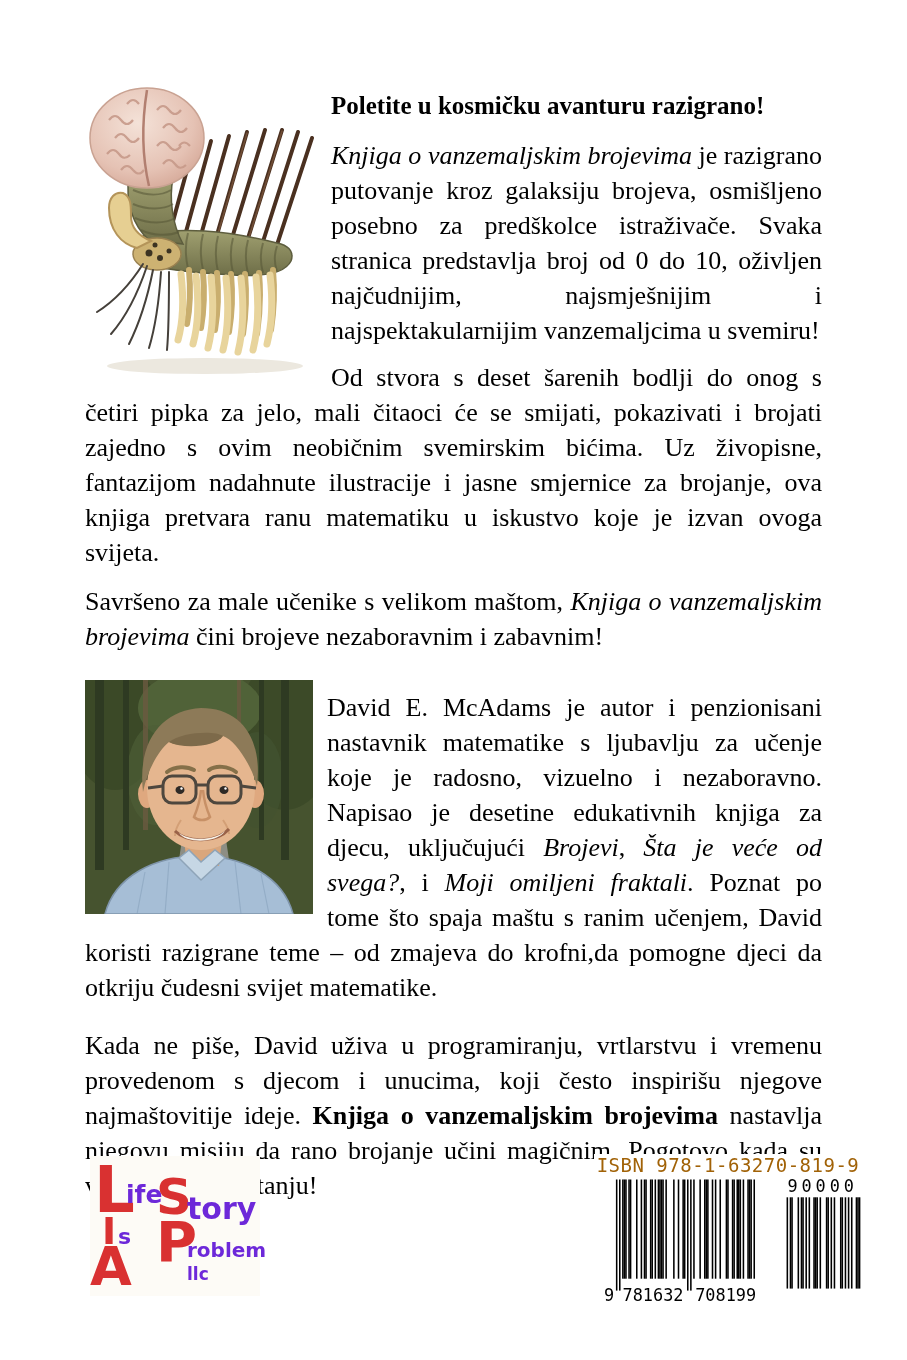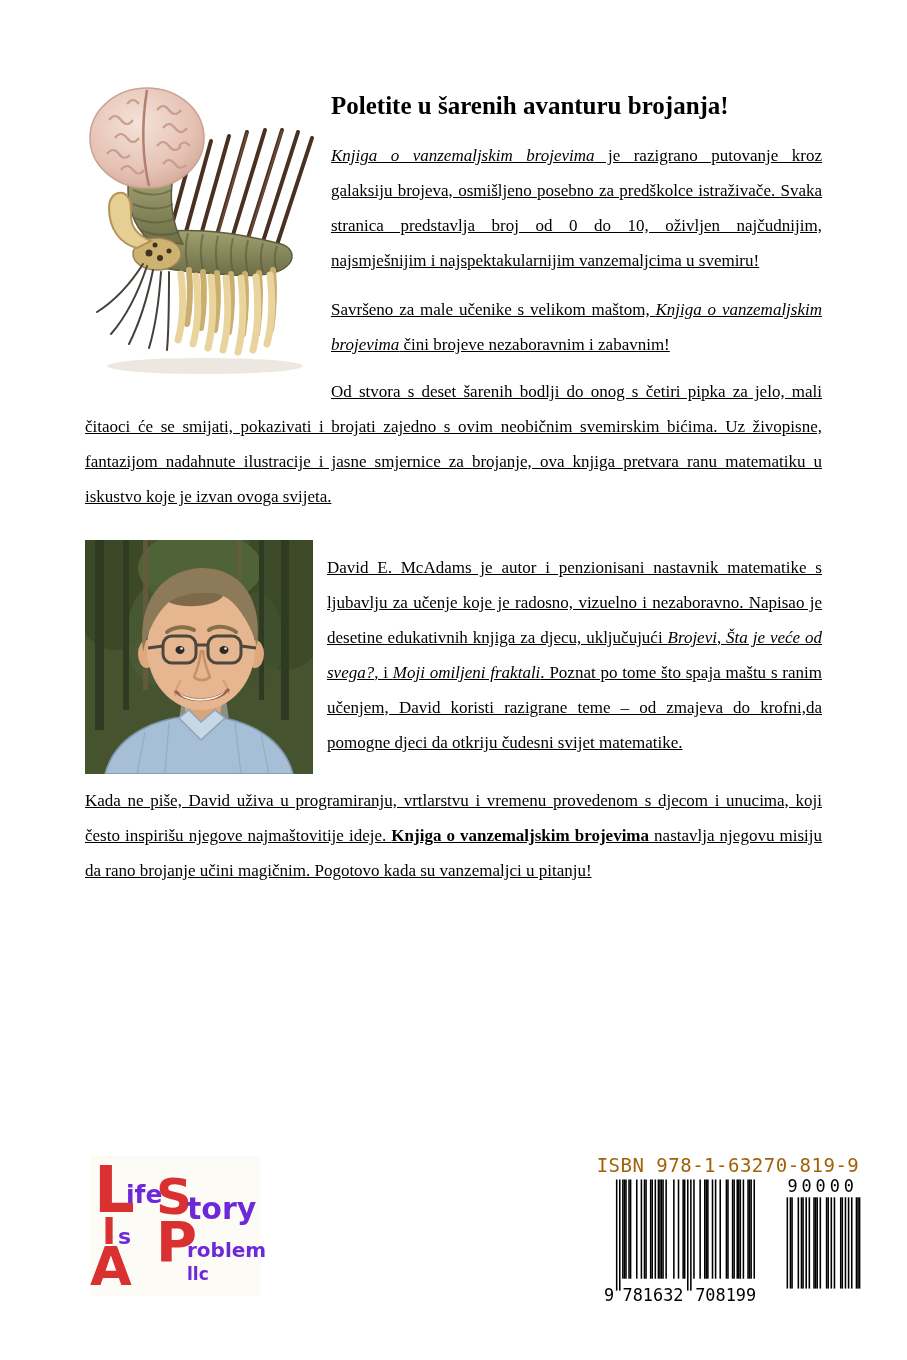--- a/index.html
+++ b/index.html
@@ -8,21 +8,21 @@
     background:#ffffff;color:#000;
     font-family:"Liberation Serif", serif;
   }
   .content{position:absolute;left:85px;right:85px;top:80px;}
   
   .alien-figure{float:left;width:232px;height:292px;margin:6px 14px 6px 0;}
   .author-figure{float:left;width:228px;height:234px;margin:26px 14px 4px 0;}
   figure{padding:0;}
   .headline{font-size:25px;font-weight:bold;margin:10px 0 0 0;line-height:32px;}
   p.body-text{
-    font-size:17px;line-height:35px;text-align:justify;margin:16px 0 0 0;text-decoration:underline;
+    font-size:26px;line-height:35px;text-align:justify;margin:16px 0 0 0;
   }
   p.p2{margin-top:12px;}
   p.p3{margin-top:14px;}
   p.bio{margin-top:36px;}
   p.closing{margin-top:23px;}
   .it{font-style:italic;}
   .bd{font-weight:bold;}
 
   
   .footer{position:absolute;left:0;top:1152px;width:907px;height:200px;}
@@ -155,27 +155,27 @@
       <g stroke="#45403a" stroke-width="2" fill="none" stroke-linecap="round">
         <path d="M58,178 C44,200 28,216 12,226"></path>
         <path d="M62,180 C52,210 40,232 26,248"></path>
         <path d="M68,184 C62,214 54,238 44,258"></path>
         <path d="M76,186 C74,216 70,242 64,262"></path>
         <path d="M84,186 C84,214 84,242 82,264"></path>
       </g>
     </svg>
   </figure>
 
-  <h1 class="headline">Poletite u šarenih avanturu brojanja!</h1>
+  <h1 class="headline">Poletite u kosmičku avanturu razigrano!</h1>
 
   <p class="body-text"><span class="it">Knjiga o vanzemaljskim brojevima</span><span> je razigrano putovanje kroz galaksiju brojeva, osmišljeno posebno za predškolce istraživače. Svaka stranica predstavlja broj od 0 do 10, oživljen najčudnijim, najsmješnijim i najspektakularnijim vanzemaljcima u svemiru!</span></p>
 
+  <p class="body-text p2">Od stvora s deset šarenih bodlji do onog s četiri pipka za jelo, mali čitaoci će se smijati, pokazivati i brojati zajedno s ovim neobičnim svemirskim bićima. Uz živopisne, fantazijom nadahnute ilustracije i jasne smjernice za brojanje, ova knjiga pretvara ranu matematiku u iskustvo koje je izvan ovoga svijeta.</p>
+
   <p class="body-text p3"><span>Savršeno za male učenike s velikom maštom, </span><span class="it">Knjiga o vanzemaljskim brojevima</span><span> čini brojeve nezaboravnim i zabavnim!</span></p>
-
-  <p class="body-text p2">Od stvora s deset šarenih bodlji do onog s četiri pipka za jelo, mali čitaoci će se smijati, pokazivati i brojati zajedno s ovim neobičnim svemirskim bićima. Uz živopisne, fantazijom nadahnute ilustracije i jasne smjernice za brojanje, ova knjiga pretvara ranu matematiku u iskustvo koje je izvan ovoga svijeta.</p>
 
   <figure class="author-figure">
     <svg viewBox="0 0 228 234" width="228" height="234">
       <rect width="228" height="234" fill="#46532f"></rect>
       <g opacity="0.9">
         <ellipse cx="30" cy="45" rx="45" ry="65" fill="#3a4827"></ellipse>
         <ellipse cx="200" cy="55" rx="50" ry="75" fill="#3b4a28"></ellipse>
         <ellipse cx="115" cy="28" rx="62" ry="38" fill="#52643a"></ellipse>
         <ellipse cx="70" cy="95" rx="28" ry="50" fill="#4e5f38" opacity="0.7"></ellipse>
         <ellipse cx="172" cy="100" rx="26" ry="48" fill="#435231" opacity="0.7"></ellipse>

